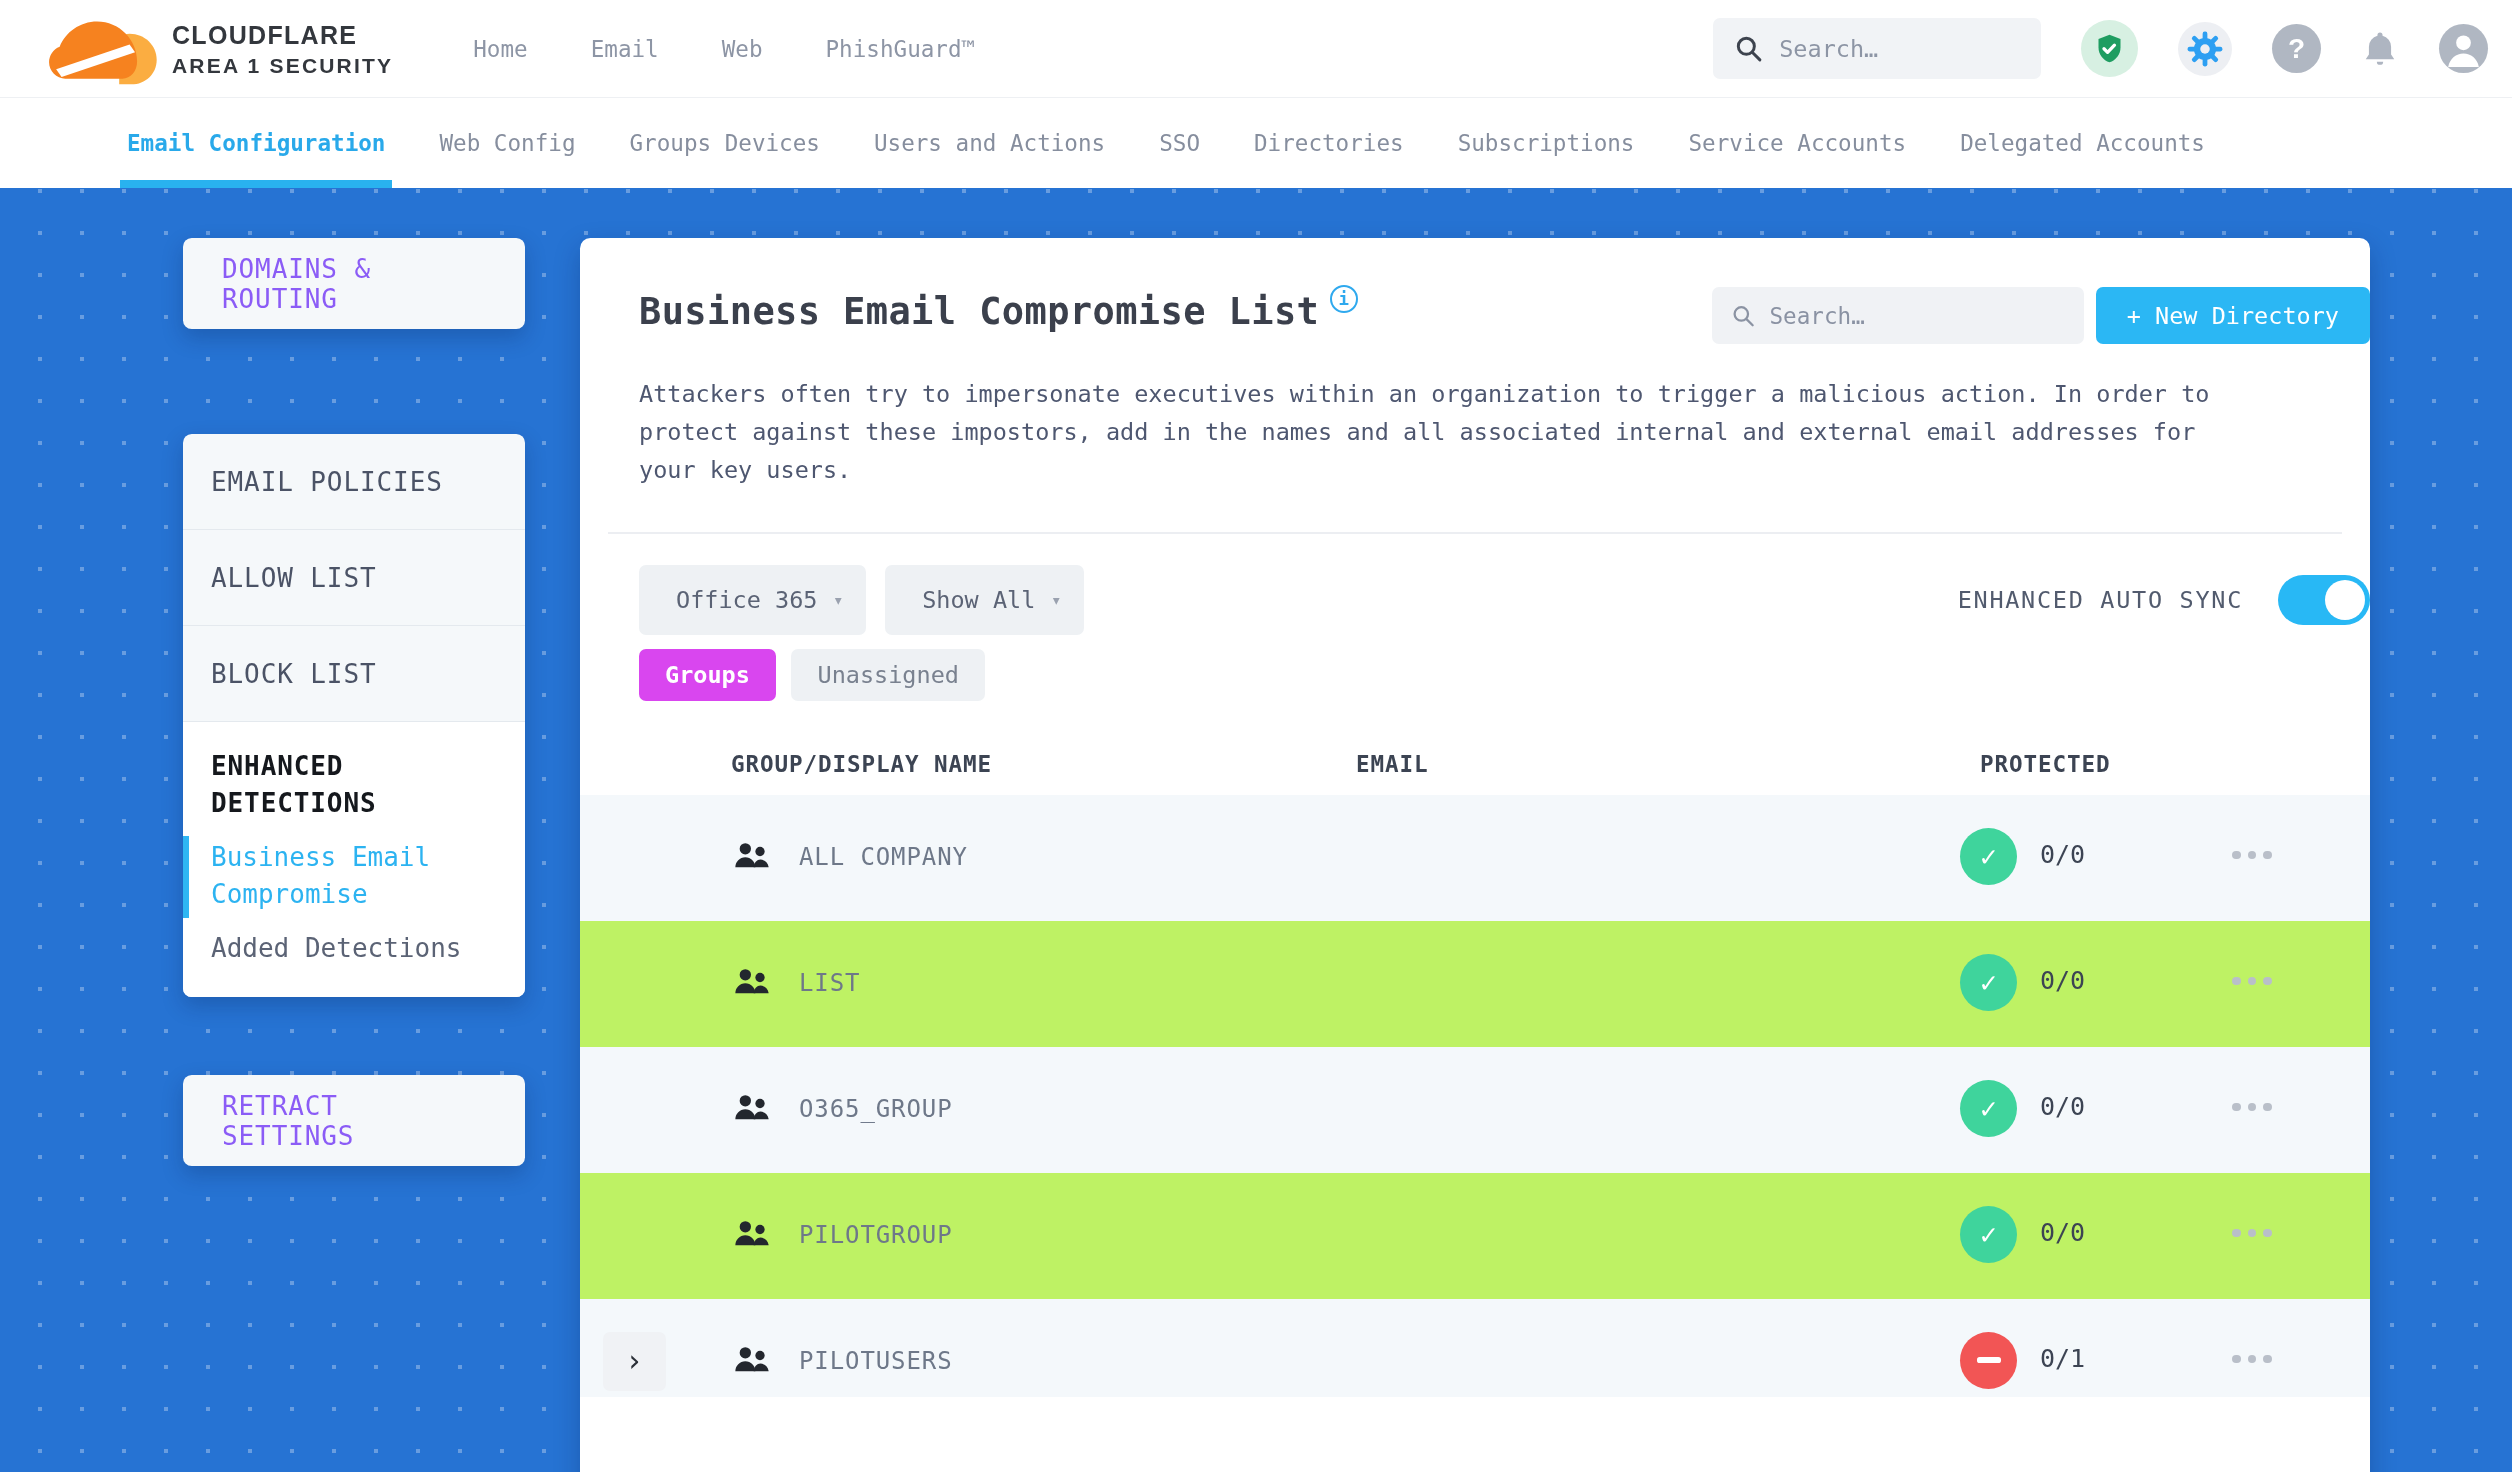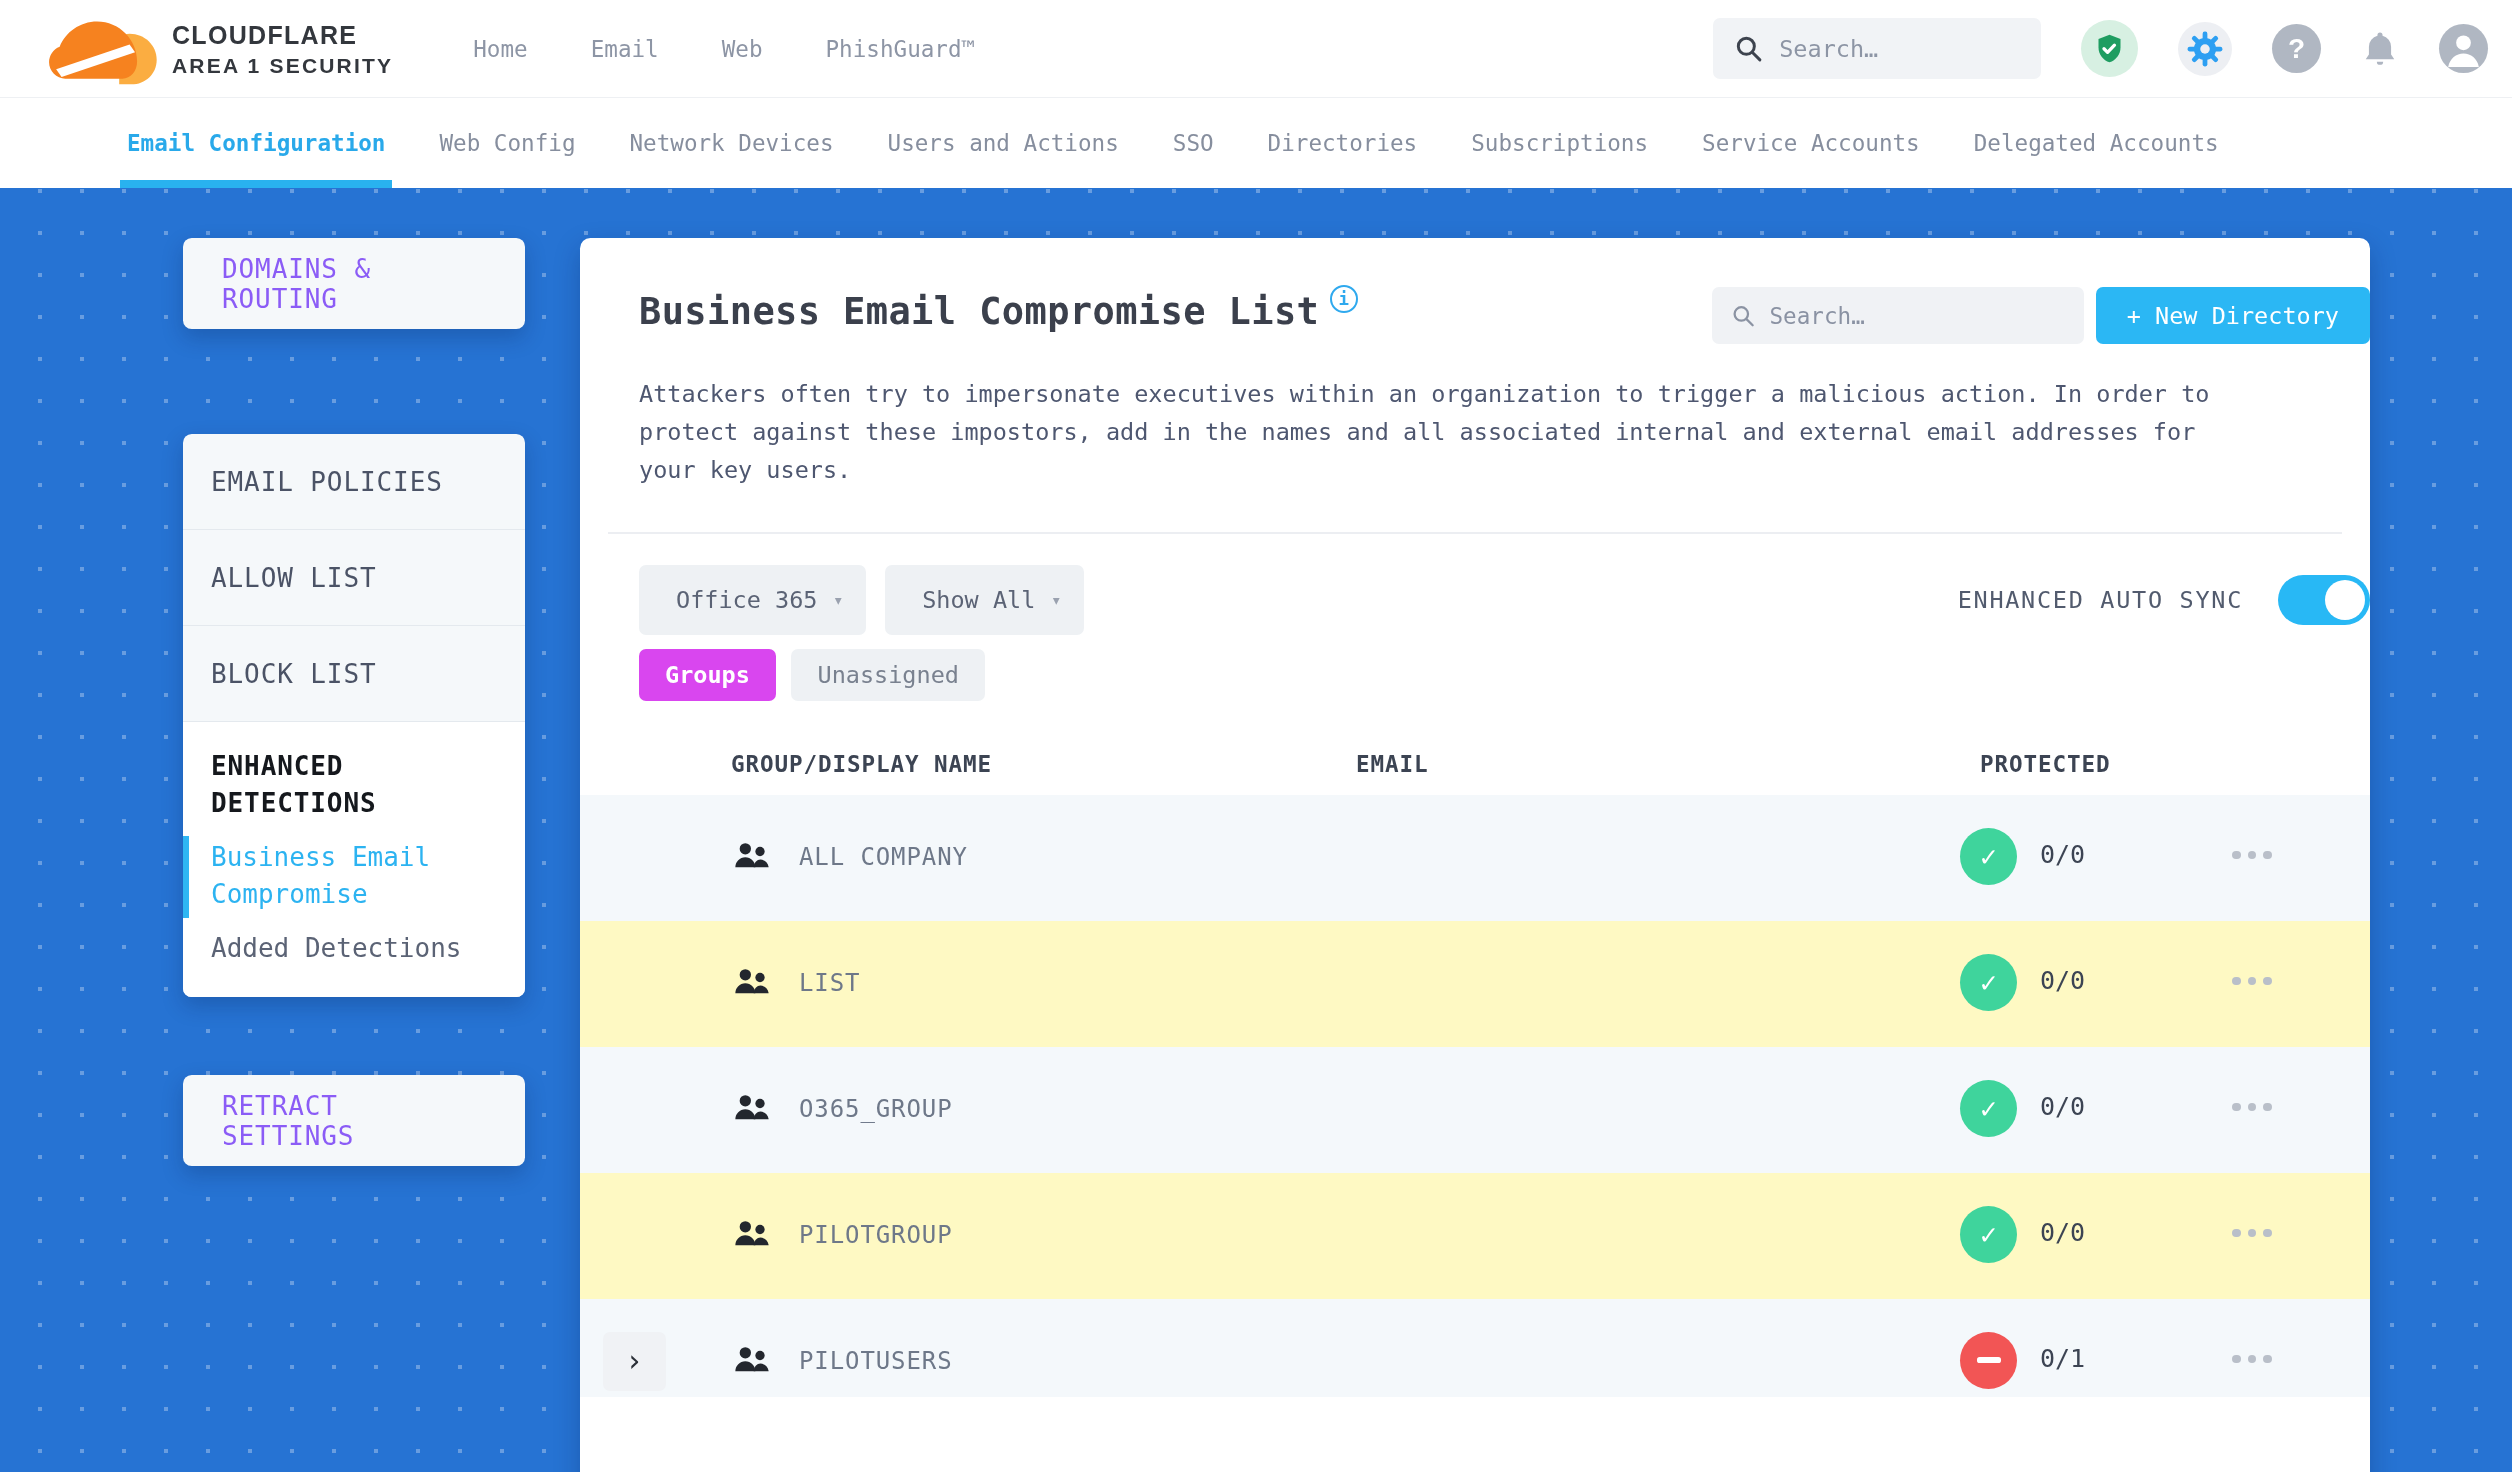--- a/index.html
+++ b/index.html
@@ -73,21 +73,21 @@
   .knob { position:absolute; top:5.2px; right:5.2px; width:40px; height:40px; border-radius:50%; background:#fff; }
   .view-tabs { margin-top:14px; display:flex; gap:15.6px; }
   .vtab { height:52px; padding:0 26px; border:none; border-radius:7px; background:#eef1f4; color:#79818f; font-family:"DejaVu Sans Mono", monospace; font-size:23.5px; cursor:pointer; }
   .vtab.active { background:#d946ef; color:#fff; font-weight:bold; }
 
   
   .table { margin-top:38px; }
   .thead { position:relative; height:56px; }
   .th { position:absolute; top:12px; font-size:22.6px; font-weight:bold; letter-spacing:0.9px; color:#3c4453; }
   .th-name { left:151px; } .th-email { left:776px; } .th-prot { left:1400px; }
-  .row { position:relative; height:126px; background:#fef9c3; cursor:pointer; }
+  .row { position:relative; height:126px; background:#bef264; cursor:pointer; }
   .row.alt { background:#f4f8fb; }
   .row.cut { height:98px; overflow:hidden; }
   .expand { position:absolute; left:22.6px; top:33px; width:63px; height:59px; background:#f0f2f5; border:none; border-radius:7px; font-size:29.6px; color:#2b3038; cursor:pointer; font-family:"DejaVu Sans Mono", monospace; }
   .people { position:absolute; left:152px; top:45px; }
   .rname { position:absolute; left:219px; top:48px; font-size:24px; letter-spacing:0.9px; color:#6e7889; }
   .remail { position:absolute; left:781px; top:48px; font-size:24px; color:#6e7889; }
   .badge { position:absolute; left:1380px; top:33px; width:57px; height:57px; border-radius:50%; display:flex; align-items:center; justify-content:center; }
   .badge.ok { background:#3fd49c; }
   .badge.blocked { background:#f25555; }
   .check { color:#fff; font-size:28px; font-weight:bold; }
@@ -161,21 +161,21 @@
         <circle cx="12" cy="9.2" r="3.6" fill="#fff"></circle>
         <path d="M4.5 21c.8-4 3.9-6.5 7.5-6.5s6.7 2.5 7.5 6.5z" fill="#fff"></path>
       </svg>
     </div>
   </div>
 </header>
 
 <nav class="tabbar">
   <span class="tb-item active">Email Configuration</span>
   <span class="tb-item">Web Config</span>
-  <span class="tb-item">Network Devices</span>
+  <span class="tb-item">Groups Devices</span>
   <span class="tb-item">Users and Actions</span>
   <span class="tb-item">SSO</span>
   <span class="tb-item">Directories</span>
   <span class="tb-item">Subscriptions</span>
   <span class="tb-item">Service Accounts</span>
   <span class="tb-item">Delegated Accounts</span>
 </nav>
 
 <div class="content">
 

